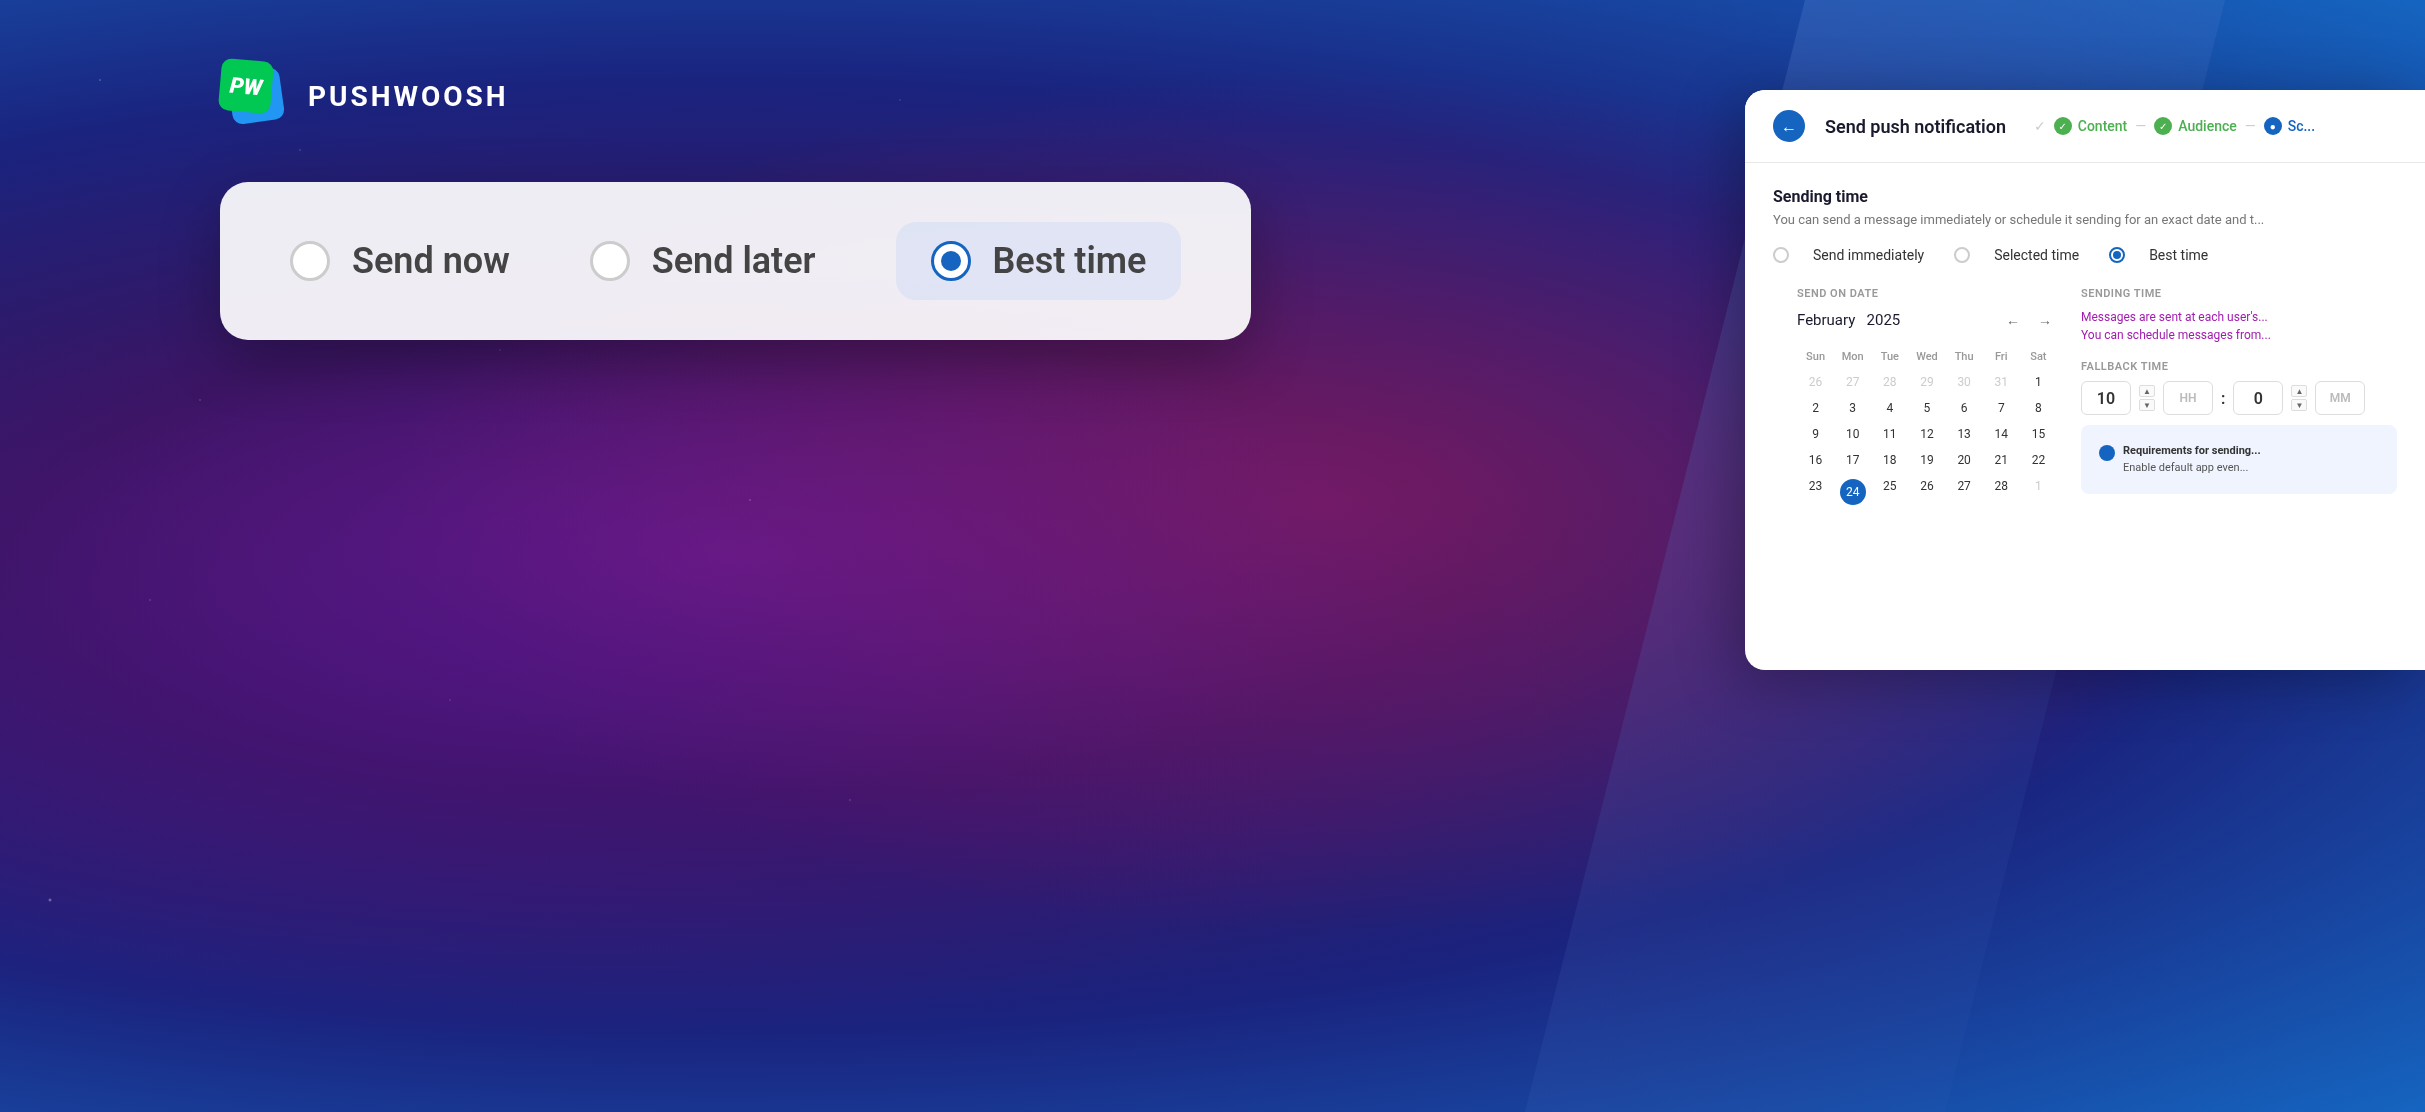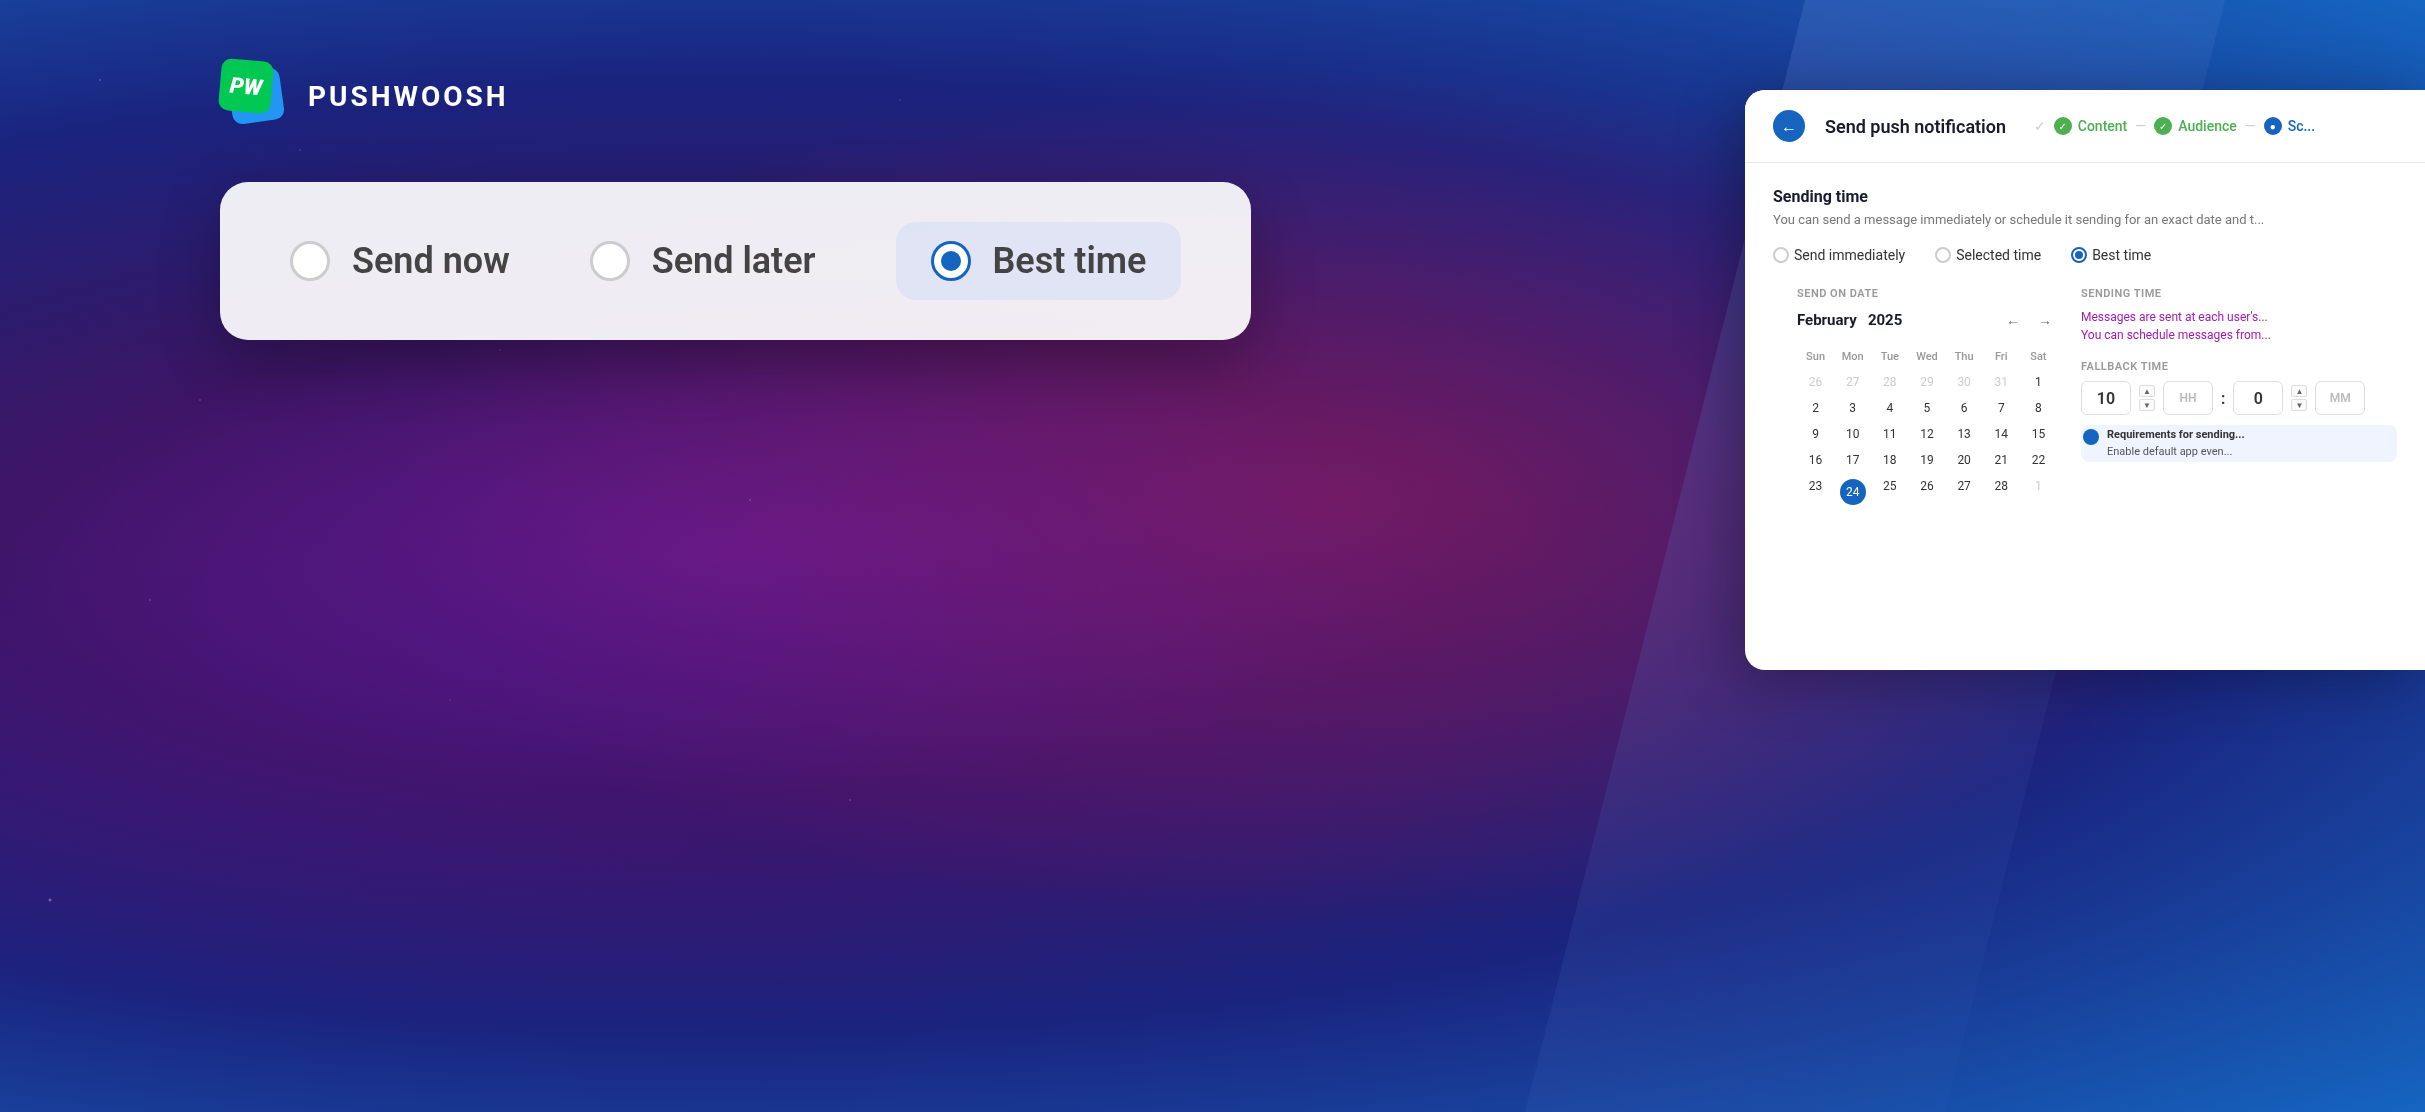--- a/index.html
+++ b/index.html
@@ -315,21 +315,21 @@
     .time-options {
       display: flex;
       align-items: center;
       gap: 30px;
       margin-bottom: 24px;
     }
 
     .time-option {
       display: flex;
       align-items: center;
-      gap: 5px;
+      gap: 24px;
       font-size: 14px;
       color: #333;
     }
 
     .small-radio {
       width: 16px;
       height: 16px;
       border-radius: 50%;
       border: 2px solid #ccc;
       background: white;
@@ -371,21 +371,21 @@
     
     .calendar-header {
       display: flex;
       align-items: center;
       justify-content: space-between;
       margin-bottom: 12px;
     }
 
     .cal-month-year {
       font-size: 15px;
-      font-weight: 700;
+      font-weight: 400;
       color: #1a1a2e;
     }
 
     .cal-nav {
       display: flex;
       gap: 8px;
     }
 
     .cal-nav-btn {
       width: 24px;
@@ -519,21 +519,21 @@
       font-size: 11px;
       color: #777;
       line-height: 1.5;
       margin-bottom: 14px;
     }
 
     .requirement-item {
       display: flex;
       align-items: flex-start;
       gap: 8px;
-      padding: 2px;
+      padding: 18px;
       background: #f0f4ff;
       border-radius: 8px;
     }
 
     .req-dot {
       width: 16px;
       height: 16px;
       border-radius: 50%;
       background: #1565c0;
       flex-shrink: 0;

